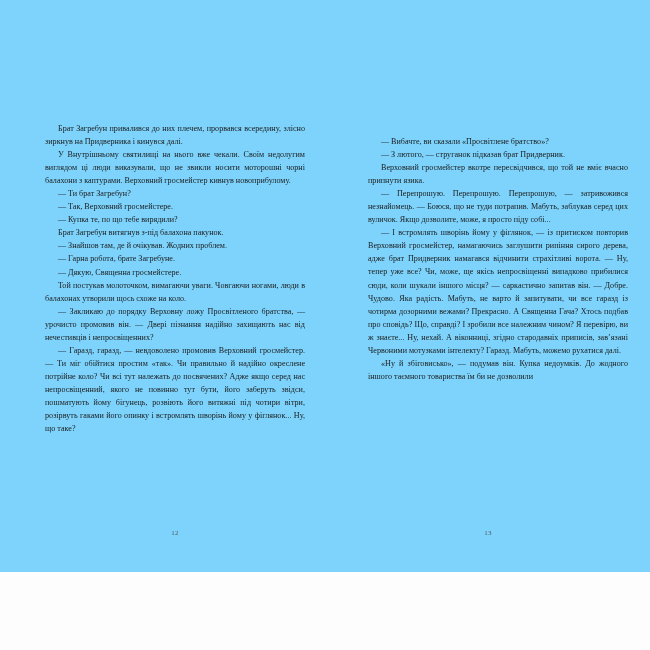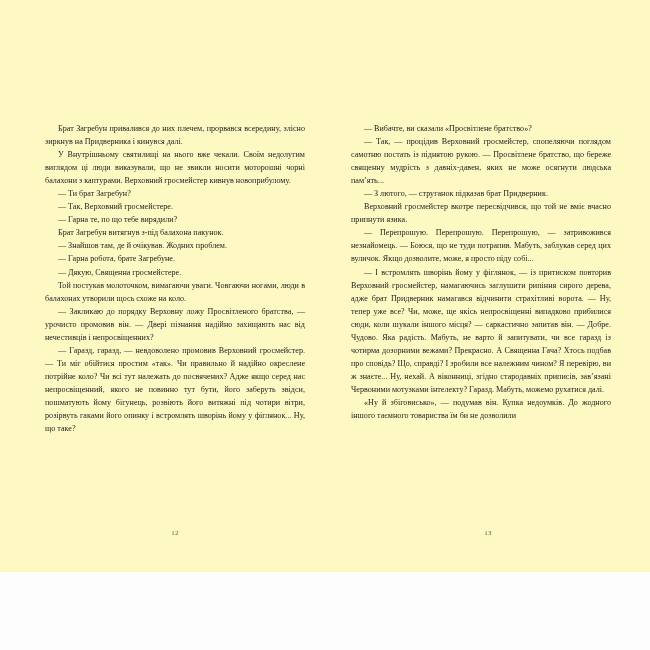--- a/index.html
+++ b/index.html
@@ -12,21 +12,21 @@
     height: 650px;
     background: #ffffff;
     font-family: "Liberation Serif", "DejaVu Serif", serif;
     overflow: hidden;
   }
 
   #spread {
     position: relative;
     width: 650px;
     height: 650px;
-    background: #fef9c3;
+    background: #7dd3fc;
   }
 
   
   .paper-tone {
     position: absolute;
     left: 0;
     top: 572px;
     width: 650px;
     height: 78px;
     background: #fdfdfe;
@@ -50,21 +50,21 @@
     line-height: 13.05px;
     color: #1b1b1b;
     text-align: justify;
     text-justify: inter-word;
     -webkit-hyphens: none;
     hyphens: none;
     word-spacing: -0.1px;
     letter-spacing: 0.02px;
   }
   .page.left  .textblock { left: 45px;  }
-  .page.right .textblock { left: 26px;  }
+  .page.right .textblock { left: 43px; margin-top: 13px;  }
 
   .textblock p {
     margin: 0;
     text-indent: 13px;
   }
   
   .textblock p:last-child {
     text-align: justify;
   }
 
@@ -87,36 +87,35 @@
 <div id="spread">
 
   <div class="paper-tone"></div>
 
   <div class="page left">
     <div class="textblock">
       <p>Брат Загребун привалився до них плечем, прорвався всередину, злісно зиркнув на Придверника і кинувся далі.</p>
       <p>У Внутрішньому святилищі на нього вже чекали. Своїм недолугим виглядом ці люди виказували, що не звикли носити моторошні чорні балахони з каптурами. Верховний гросмейстер кивнув новоприбулому.</p>
       <p>— Ти брат Загребун?</p>
       <p>— Так, Верховний гросмейстере.</p>
-      <p>— Гарна те, по що тебе вирядили?</p>
+      <p>— Купка те, по що тебе вирядили?</p>
       <p>Брат Загребун витягнув з-під балахона пакунок.</p>
       <p>— Знайшов там, де й очікував. Жодних проблем.</p>
       <p>— Гарна робота, брате Загребуне.</p>
       <p>— Дякую, Священна гросмейстере.</p>
       <p>Той постукав молоточком, вимагаючи уваги. Човгаючи ногами, люди в балахонах утворили щось схоже на коло.</p>
       <p>— Закликаю до порядку Верховну ложу Просвітленого братства, — урочисто промовив він. — Двері пізнання надійно захищають нас від нечестивців і непросвіщенних?</p>
       <p>— Гаразд, гаразд, — невдоволено промовив Верховний гросмейстер. — Ти міг обійтися простим «так». Чи правильно й надійно окреслене потрійне коло? Чи всі тут належать до посвячених? Адже якщо серед нас непросвіщенний, якого не повинно тут бути, його заберуть звідси, пошматують йому бігунець, розвіють його витяжні під чотири вітри, розірвуть гаками його опинку і встромлять шворінь йому у фіглянок... Ну, що таке?</p>
     </div>
     <div class="folio">12</div>
   </div>
 
   <div class="page right">
     <div class="textblock">
       <p>— Вибачте, ви сказали «Просвітлене братство»?</p>
-      <p>— Так, — процідив Верховний гросмейстер, спопеляючи поглядом самотню постать із піднятою рукою. — Просвітлене братство, що береже священну мудрість з давніх-давен, яких не може осягнути людська пам’ять...</p>
       <p>— З лютого, — струганок підказав брат Придверник.</p>
       <p>Верховний гросмейстер вкотре пересвідчився, що той не вміє вчасно припнути язика.</p>
       <p>— Перепрошую. Перепрошую. Перепрошую, — затривожився незнайомець. — Боюся, що не туди потрапив. Мабуть, заблукав серед цих вуличок. Якщо дозволите, може, я просто піду собі...</p>
       <p>— І встромлять шворінь йому у фіглянок, — із притиском повторив Верховний гросмейстер, намагаючись заглушити рипіння сирого дерева, адже брат Придверник намагався відчинити страхітливі ворота. — Ну, тепер уже все? Чи, може, ще якісь непросвіщенні випадково прибилися сюди, коли шукали іншого місця? — саркастично запитав він. — Добре. Чудово. Яка радість. Мабуть, не варто й запитувати, чи все гаразд із чотирма дозорними вежами? Прекрасно. А Священна Гача? Хтось подбав про сповідь? Що, справді? І зробили все належним чином? Я перевірю, ви ж знаєте... Ну, нехай. А віконниці, згідно стародавніх приписів, зав’язані Червоними мотузками інтелекту? Гаразд. Мабуть, можемо рухатися далі.</p>
       <p>«Ну й збіговисько», — подумав він. Купка недоумків. До жодного іншого таємного товариства їм би не дозволили</p>
     </div>
     <div class="folio">13</div>
   </div>
 
 </div>

